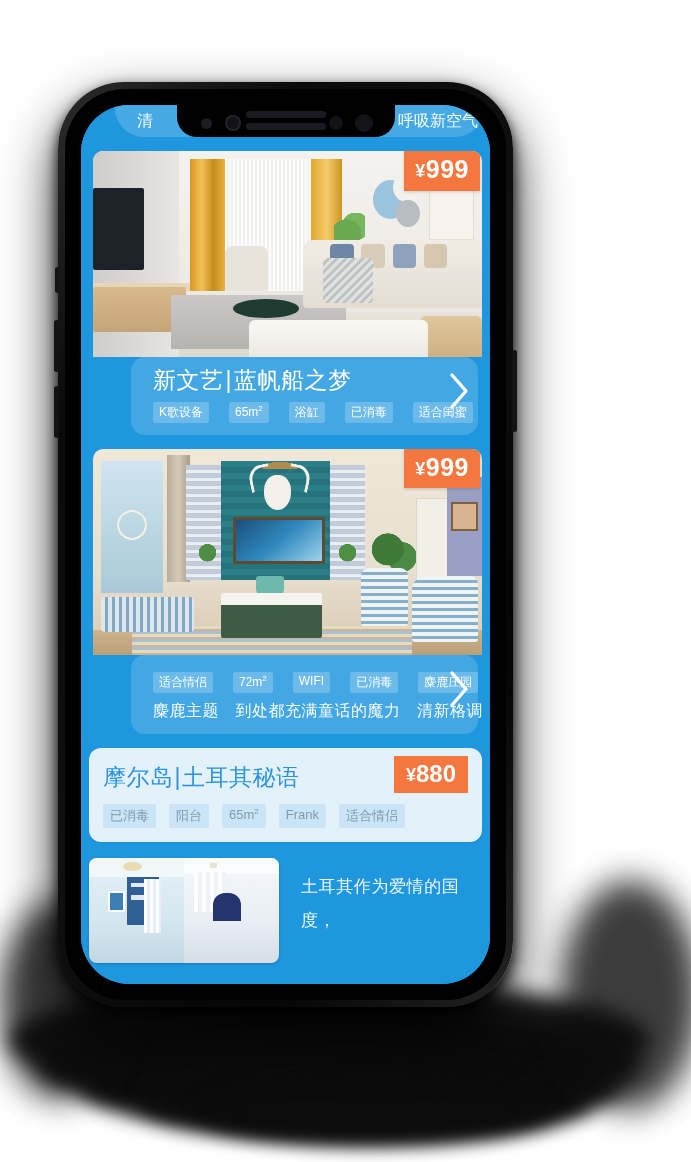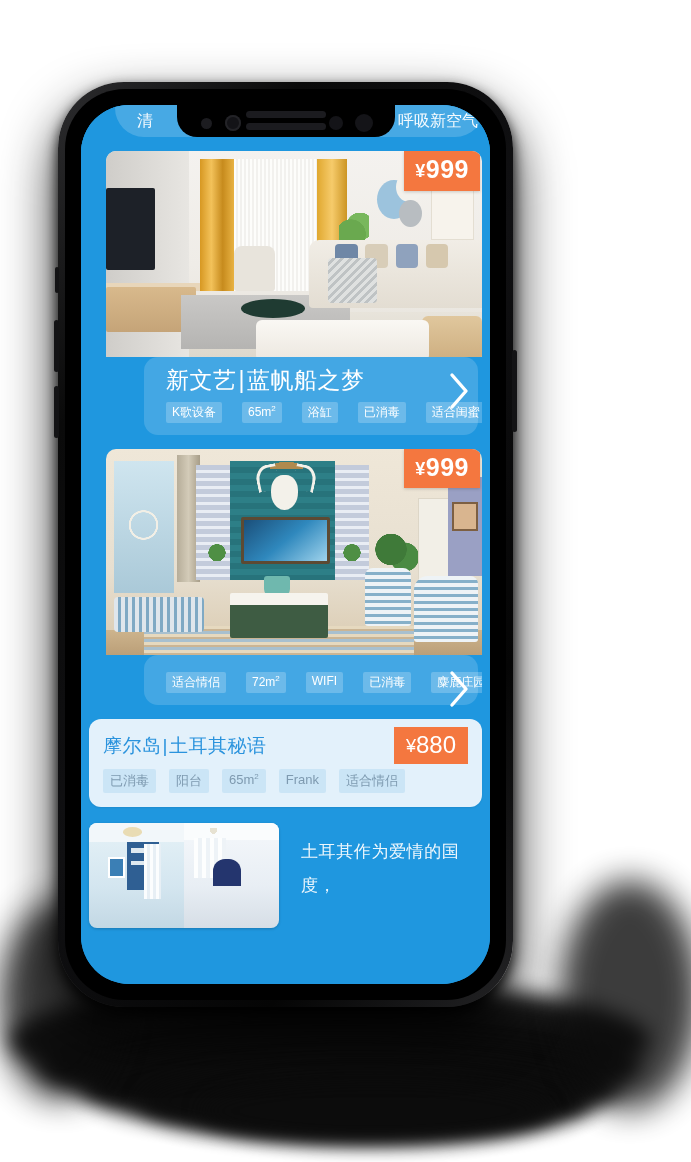--- a/index.html
+++ b/index.html
@@ -75,21 +75,21 @@
   .tb-left{left:34px;width:150px;}
   .tb-right{right:6px;width:150px;}
   .tb-txt{
     position:absolute;top:6px;color:#fff;font-size:16px;white-space:nowrap;
     opacity:.95;
   }
   .tb-txt-l{left:56px;}
   .tb-txt-r{right:12px;}
 
   
-  .card{position:relative;margin:0 8px 14px 25px;}
+  .card{position:relative;margin:0 8px 14px 12px;}
   .card-photo{
     position:relative;height:206px;border-radius:10px 10px 0 0;overflow:hidden;
   }
   .price-tag{
     position:absolute;top:0;right:2px;z-index:12;
     background:#f4773f;color:#fff;font-size:25px;font-weight:bold;
     padding:4px 11px 7px 11px;letter-spacing:.5px;line-height:1.15;
     box-shadow:0 1px 3px rgba(0,0,0,.18);
   }
   .price-tag .yen{font-size:18px;vertical-align:1px;}
@@ -122,25 +122,25 @@
   }
 
   
   .special{
     margin:2px 8px 0 8px;background:#e3f1fb;border-radius:12px;
     padding:12px 14px 14px 14px;position:relative;
     box-shadow:0 1px 2px rgba(0,0,0,.08);
   }
   .special-price{
     position:absolute;top:8px;right:14px;background:#f4773f;color:#fff;
-    font-size:24px;font-weight:normal;padding:4px 12px 6px 12px;line-height:1.15;
+    font-size:24px;font-weight:bold;padding:4px 12px 6px 12px;line-height:1.15;
   }
   .special-price .yen{font-size:18px;vertical-align:1px;}
   .special-kicker{color:#ef5a2a;font-size:23px;font-weight:bold;letter-spacing:1px;line-height:1.25;}
-  .special-title{color:#2a93dd;font-size:19px;line-height:1.35;margin-top:2px;letter-spacing:.5px;}
+  .special-title{color:#2a93dd;font-size:23px;line-height:1.35;margin-top:2px;letter-spacing:.5px;}
   .special-title .sep{font-weight:300;padding:0 1px;}
   .special-tags{display:flex;gap:13px;margin-top:11px;}
   .stag{background:#cbe5f6;color:#7e9ab0;font-size:13px;padding:3px 7px;border-radius:2px;white-space:nowrap;}
   .stag sup{font-size:8px;}
 
   
   .detail{
     position:relative;margin:16px 8px 0 8px;display:flex;align-items:flex-start;gap:0;
   }
   .detail-photos{
@@ -364,20 +364,21 @@
 
 
               <div class="tag-row">
                 <span class="tag">适合情侣</span>
                 <span class="tag">72m<sup>2</sup></span>
                 <span class="tag">WIFI</span>
                 <span class="tag">已消毒</span>
                 <span class="tag">麋鹿庄园</span>
               </div>
 
+              <div class="card-desc">麋鹿主题　到处都充满童话的魔力　清新格调</div>
             </div>
           </div>
 
           <div class="special">
             <div class="special-price">
               <span class="yen">¥</span><span>880</span>
             </div>
             <div class="special-title">
               <span>摩尔岛</span><span class="sep">|</span><span>土耳其秘语</span>
             </div>

